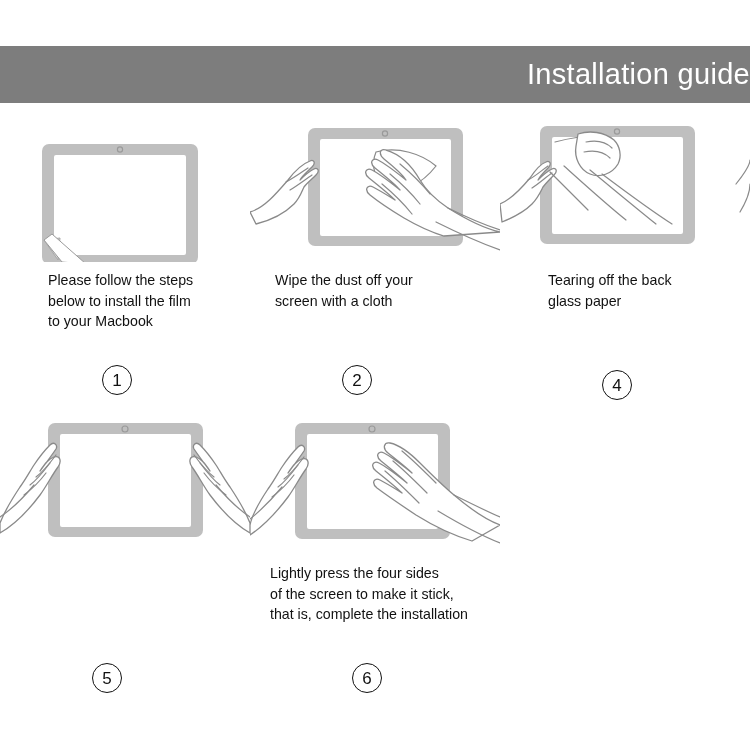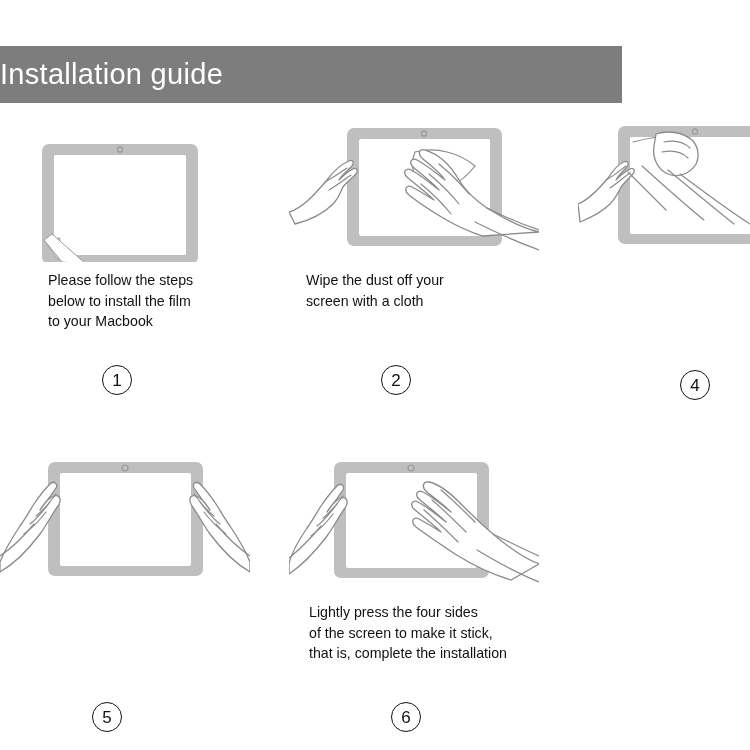--- a/index.html
+++ b/index.html
@@ -20,47 +20,46 @@
     width: 750px;
     height: 750px;
     background: #ffffff;
   }
 
   
   #header-banner {
     position: absolute;
     left: 0;
     top: 46px;
-    width: 622px;
+    width: 750px;
     height: 57px;
     background: #7d7d7d;
     display: flex;
     align-items: center;
-    justify-content: flex-start;
+    justify-content: flex-end;
   }
   #header-title {
     color: #ffffff;
     font-size: 29px;
     font-weight: 400;
     letter-spacing: 0.3px;
     line-height: 1;
     font-family: "Liberation Sans", sans-serif;
   }
 
   
   #panel-grid {
     position: absolute;
     left: 0;
     top: 112px;
     width: 750px;
     height: 620px;
     display: grid;
     grid-template-columns: 250px 250px 250px;
     grid-template-rows: 293px 293px;
-    gap: 39px;
   }
   .panel {
     position: relative;
     box-sizing: border-box;
   }
   .panel-figure {
     position: relative;
     height: 148px;
     width: 100%;
   }
@@ -72,21 +71,21 @@
   .panel-caption {
     position: absolute;
     top: 158px;
     font-size: 14.2px;
     line-height: 20.5px;
     color: #111111;
     white-space: pre-line;
     font-family: "Liberation Sans", sans-serif;
   }
   .panel-col1 .panel-caption { left: 48px; width: 200px; }
-  .panel-col2 .panel-caption { left: 17px; width: 220px; }
+  .panel-col2 .panel-caption { left: 25px; width: 220px; }
   .panel-col3 .panel-caption { left: 20px; width: 235px; }
 
   
   .step-badge {
     position: absolute;
     width: 30px;
     height: 30px;
     border: 1.4px solid #111111;
     border-radius: 50%;
     display: flex;
@@ -194,20 +193,22 @@
           <path class="handline" d="M84,40 C94,38 104,40 110,46"></path>
           <path class="handline" d="M90,58 C112,76 136,96 156,112"></path>
           <path class="handline" d="M102,62 C126,80 150,98 172,112"></path>
           <path class="handline" d="M64,54 C84,72 106,92 126,108"></path>
           <path class="handline" d="M50,60 C62,72 76,86 88,98"></path>
 
           <path class="handline" d="M236,72 C244,62 250,54 250,48"></path>
           <path class="handline" d="M240,100 C246,90 250,80 250,72"></path>
         </svg>
       </div>
+      <div class="panel-caption">Tearing off the back
+glass paper</div>
       <div class="step-badge">
         <span>4</span>
       </div>
     </div>
 
     <div class="panel panel-col2 panel-r2">
       <div class="panel-figure">
         <svg width="250" height="150" viewBox="0 0 250 150">
           <rect class="bezel" x="48" y="18" width="155" height="114" rx="7"></rect>
           <rect class="screen-white" x="60" y="29" width="131" height="93" rx="2"></rect>

